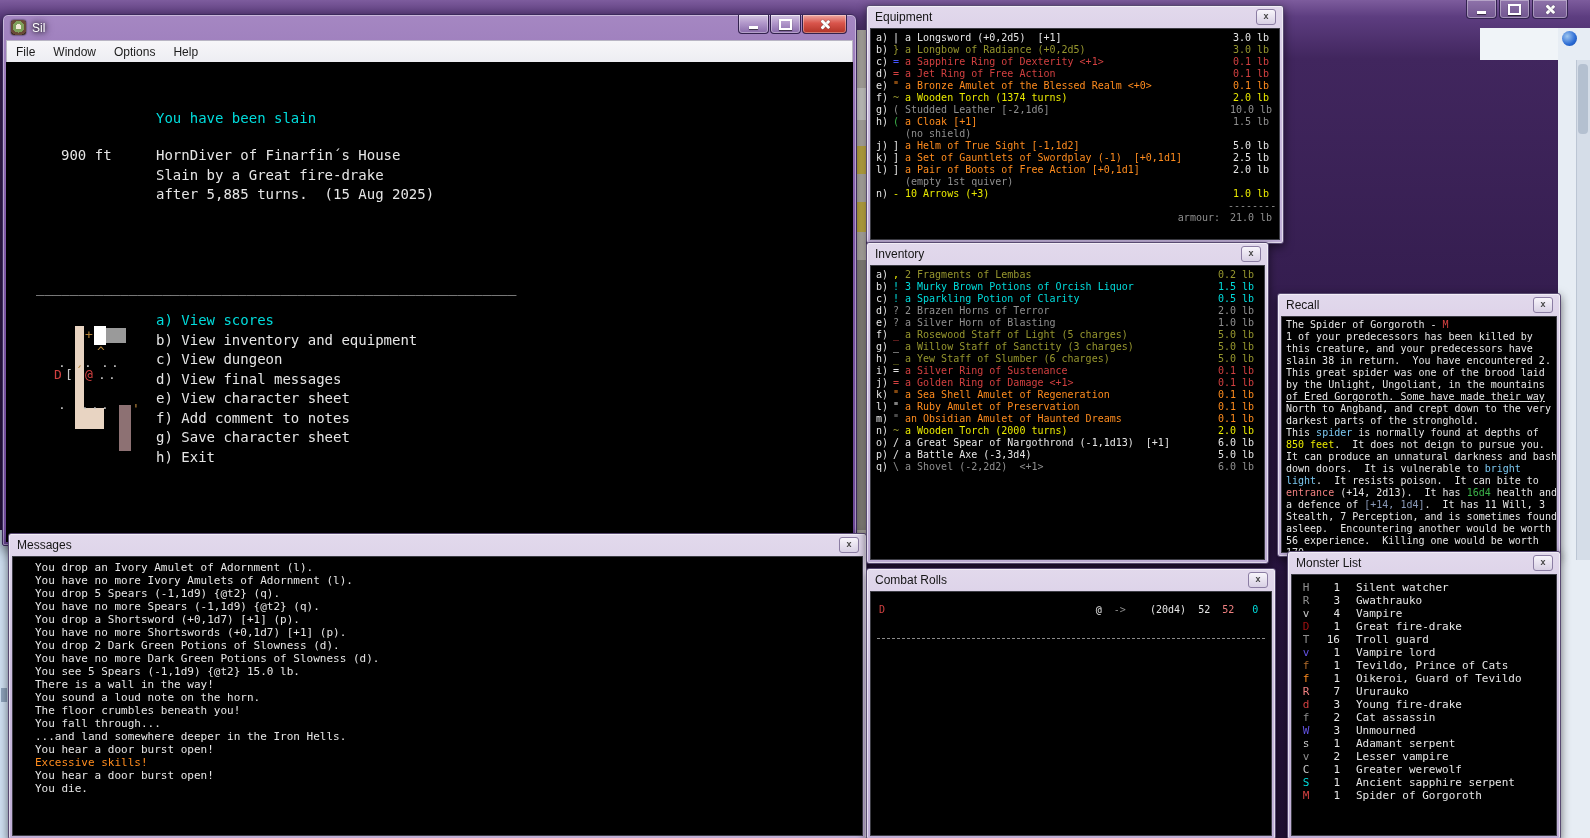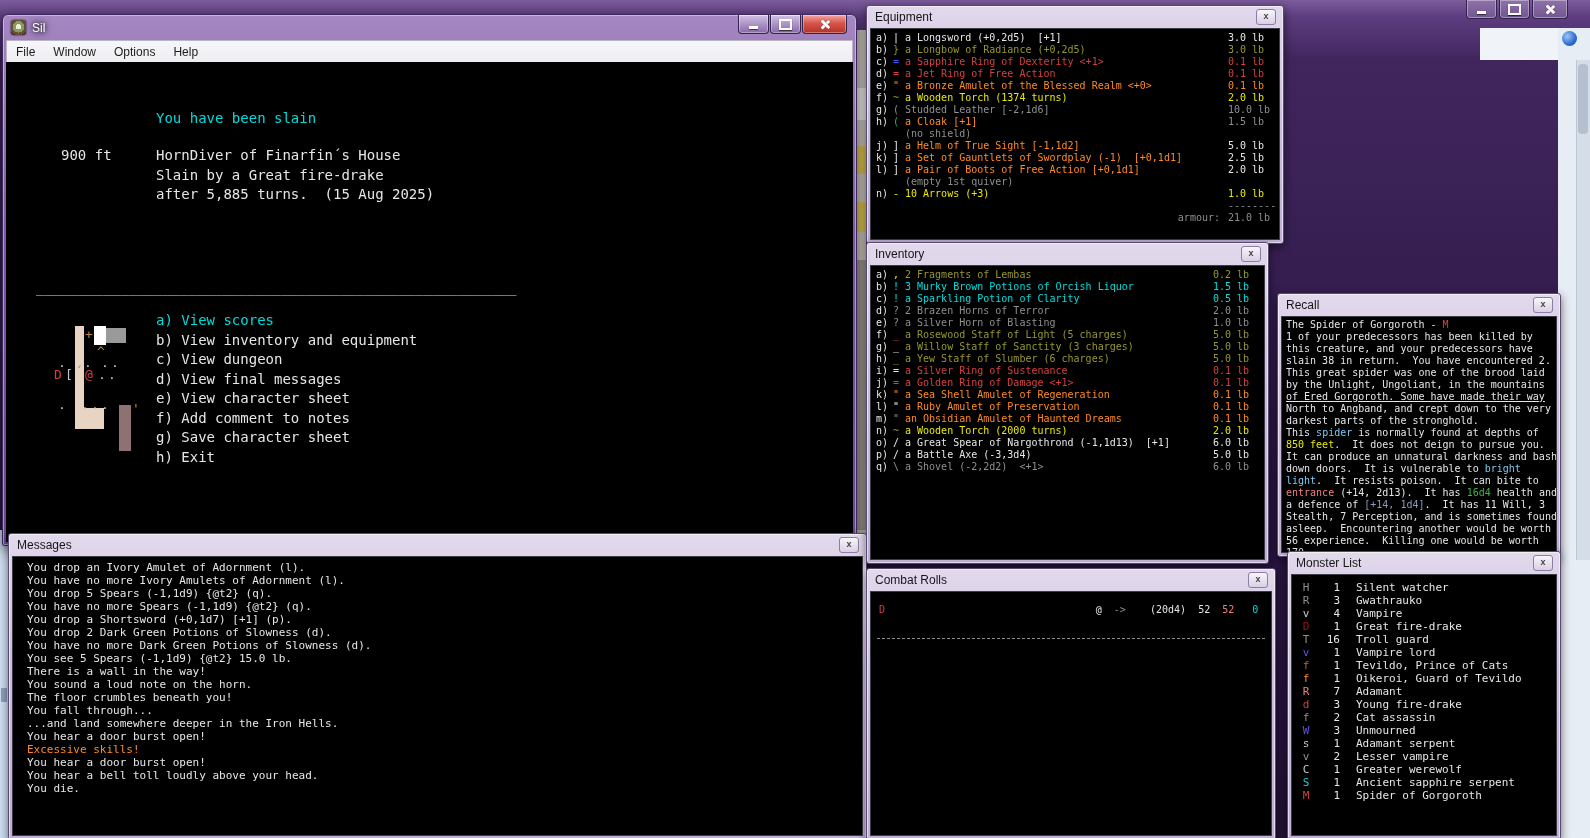--- a/index.html
+++ b/index.html
@@ -17,21 +17,21 @@
         border:1px solid #8b7da3;border-radius:3px;display:flex;align-items:center;justify-content:center;
         font:bold 9px/9px "Liberation Sans",sans-serif;color:#444;}
   .content{position:absolute;left:3px;right:3px;top:22px;bottom:3px;background:#000;
            border:1px solid #3c3c44;overflow:hidden;}
   
   .irow{display:flex;font:10px/12px "DejaVu Sans Mono",monospace;padding:0 5px;white-space:pre;}
   .idx{width:17px;color:#e6e6e6;}
   .sym{width:12px;}
   .nm{flex:1;overflow:hidden;}
   .nm.right{text-align:right;padding-right:8px;}
-  .wt{width:46px;text-align:left;}
+  .wt{width:46px;text-align:center;}
   
   .msgln{font:11px/13px "DejaVu Sans Mono",monospace;white-space:pre;}
   
   .rcln{font:10px/12px "DejaVu Sans Mono",monospace;white-space:pre;}
   
   .mrow{display:flex;font:11px/13px "DejaVu Sans Mono",monospace;white-space:pre;padding:0 6px;}
   .ml{width:16px;text-align:center;}
   .mc{width:26px;text-align:right;color:#e6e6e6;}
   .mn{padding-left:16px;color:#e6e6e6;}
   
@@ -160,38 +160,38 @@
       <div class="mch" style="color: rgb(198, 198, 198); left: 95px; top: 336px;">.</div>
       <div class="mch" style="color: rgb(184, 134, 59); left: 126px; top: 340px;">'</div>
     </div>
 </div>
 
 <div class="win" style="left:8px;top:533px;width:857px;height:305px;">
   <div class="cap">
     <span class="cap-title">Messages</span>
     <span class="winx">x</span>
   </div>
-  <div class="content" style="padding:4px 14px;">
+  <div class="content" style="padding:4px 22px;">
       <div class="msgln" style="color: rgb(230, 230, 230);">You drop an Ivory Amulet of Adornment (l).</div>
       <div class="msgln" style="color: rgb(230, 230, 230);">You have no more Ivory Amulets of Adornment (l).</div>
       <div class="msgln" style="color: rgb(230, 230, 230);">You drop 5 Spears (-1,1d9) {@t2} (q).</div>
       <div class="msgln" style="color: rgb(230, 230, 230);">You have no more Spears (-1,1d9) {@t2} (q).</div>
       <div class="msgln" style="color: rgb(230, 230, 230);">You drop a Shortsword (+0,1d7) [+1] (p).</div>
+      <div class="msgln" style="color: rgb(230, 230, 230);">You have no more Shortswords (+0,1d7) [+1] (p).</div>
       <div class="msgln" style="color: rgb(230, 230, 230);">You drop 2 Dark Green Potions of Slowness (d).</div>
       <div class="msgln" style="color: rgb(230, 230, 230);">You have no more Dark Green Potions of Slowness (d).</div>
       <div class="msgln" style="color: rgb(230, 230, 230);">You see 5 Spears (-1,1d9) {@t2} 15.0 lb.</div>
       <div class="msgln" style="color: rgb(230, 230, 230);">There is a wall in the way!</div>
       <div class="msgln" style="color: rgb(230, 230, 230);">You sound a loud note on the horn.</div>
       <div class="msgln" style="color: rgb(230, 230, 230);">The floor crumbles beneath you!</div>
       <div class="msgln" style="color: rgb(230, 230, 230);">You fall through...</div>
       <div class="msgln" style="color: rgb(230, 230, 230);">...and land somewhere deeper in the Iron Hells.</div>
       <div class="msgln" style="color: rgb(230, 230, 230);">You hear a door burst open!</div>
       <div class="msgln" style="color: rgb(255, 140, 30);">Excessive skills!</div>
       <div class="msgln" style="color: rgb(230, 230, 230);">You hear a door burst open!</div>
-      <div class="msgln" style="color: rgb(230, 230, 230);">You hear a bell toll loudly above your head.</div>
       <div class="msgln" style="color: rgb(230, 230, 230);">You die.</div>
     </div>
 </div>
 
 <div class="win" style="left:866px;top:5px;width:416px;height:237px;">
   <div class="cap">
     <span class="cap-title">Equipment</span>
     <span class="winx">x</span>
   </div>
   <div class="content" style="padding-top:3px;">
@@ -287,21 +287,21 @@
   </div>
   <div class="content" style="padding-top:6px;">
       <div class="mrow"><span class="ml" style="color: rgb(143, 143, 143);">H</span><span class="mc">1</span><span class="mn">Silent watcher</span></div>
       <div class="mrow"><span class="ml" style="color: rgb(143, 143, 143);">R</span><span class="mc">3</span><span class="mn">Gwathrauko</span></div>
       <div class="mrow"><span class="ml" style="color: rgb(198, 198, 198);">v</span><span class="mc">4</span><span class="mn">Vampire</span></div>
       <div class="mrow"><span class="ml" style="color: rgb(160, 16, 16);">D</span><span class="mc">1</span><span class="mn">Great fire-drake</span></div>
       <div class="mrow"><span class="ml" style="color: rgb(143, 143, 143);">T</span><span class="mc">16</span><span class="mn">Troll guard</span></div>
       <div class="mrow"><span class="ml" style="color: rgb(98, 82, 226);">v</span><span class="mc">1</span><span class="mn">Vampire lord</span></div>
       <div class="mrow"><span class="ml" style="color: rgb(176, 106, 42);">f</span><span class="mc">1</span><span class="mn">Tevildo, Prince of Cats</span></div>
       <div class="mrow"><span class="ml" style="color: rgb(255, 140, 30);">f</span><span class="mc">1</span><span class="mn">Oikeroi, Guard of Tevildo</span></div>
-      <div class="mrow"><span class="ml" style="color: rgb(240, 128, 128);">R</span><span class="mc">7</span><span class="mn">Adamant</span></div>
+      <div class="mrow"><span class="ml" style="color: rgb(240, 128, 128);">R</span><span class="mc">7</span><span class="mn">Ururauko</span></div>
       <div class="mrow"><span class="ml" style="color: rgb(210, 64, 64);">d</span><span class="mc">3</span><span class="mn">Young fire-drake</span></div>
       <div class="mrow"><span class="ml" style="color: rgb(143, 143, 143);">f</span><span class="mc">2</span><span class="mn">Cat assassin</span></div>
       <div class="mrow"><span class="ml" style="color: rgb(98, 82, 226);">W</span><span class="mc">3</span><span class="mn">Unmourned</span></div>
       <div class="mrow"><span class="ml" style="color: rgb(198, 198, 198);">s</span><span class="mc">1</span><span class="mn">Adamant serpent</span></div>
       <div class="mrow"><span class="ml" style="color: rgb(143, 143, 143);">v</span><span class="mc">2</span><span class="mn">Lesser vampire</span></div>
       <div class="mrow"><span class="ml" style="color: rgb(198, 198, 198);">C</span><span class="mc">1</span><span class="mn">Greater werewolf</span></div>
       <div class="mrow"><span class="ml" style="color: rgb(0, 220, 220);">S</span><span class="mc">1</span><span class="mn">Ancient sapphire serpent</span></div>
       <div class="mrow"><span class="ml" style="color: rgb(210, 64, 64);">M</span><span class="mc">1</span><span class="mn">Spider of Gorgoroth</span></div>
     </div>
 </div>

